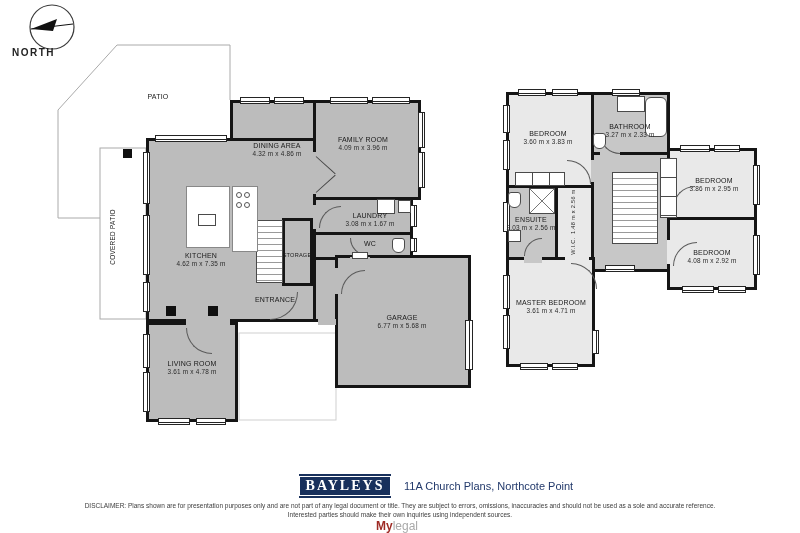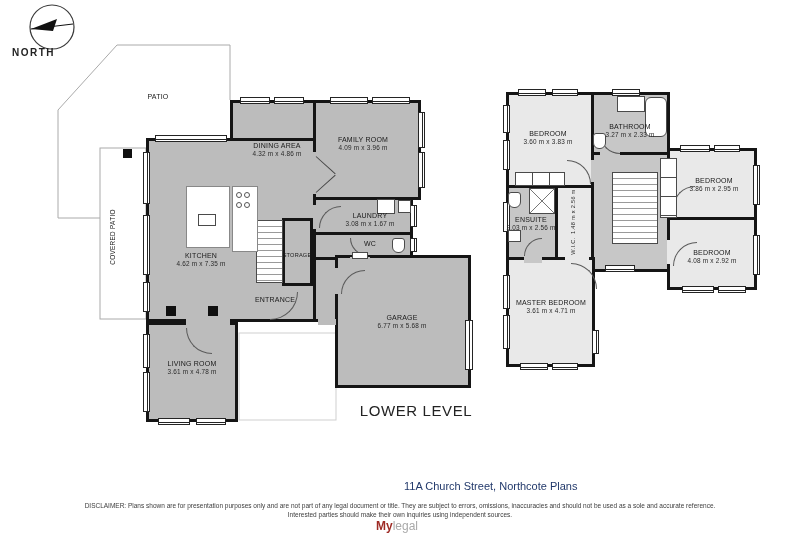--- a/index.html
+++ b/index.html
@@ -245,22 +245,26 @@
   </div>
   <div class="rlabel" style="left:712px;top:257px;">
     <span>BEDROOM</span>
     <span class="dims">4.08 m x 2.92 m</span>
   </div>
   <div class="rlabel" style="left:551px;top:307px;">
     <span>MASTER BEDROOM</span>
     <span class="dims">3.61 m x 4.71 m</span>
   </div>
 
-  <div class="ltitle" style="left:416px;top:410px;">LOWER LEVEL</div>
-
-  <div class="address">11A Church Street, Northcote Plans</div>
+
+  <div class="logo-box">
+    <div class="logo-inner">
+      <span class="logo-text">BAYLEYS</span>
+    </div>
+  </div>
+  <div class="address">11A Church Plans, Northcote Point</div>
   <div class="disclaimer">DISCLAIMER: Plans shown are for presentation purposes only and are not part of any legal document or title. They are subject to errors, omissions, inaccuracies and should not be used as a sole and accurate reference. Interested parties should make their own inquiries using independent sources.</div>
   <div class="watermark">
     <span class="wm-line"><span class="wm-bold">My</span><span class="wm-rest">legal</span></span>
 
   </div>
 
 </div>
 
 </body></html>

